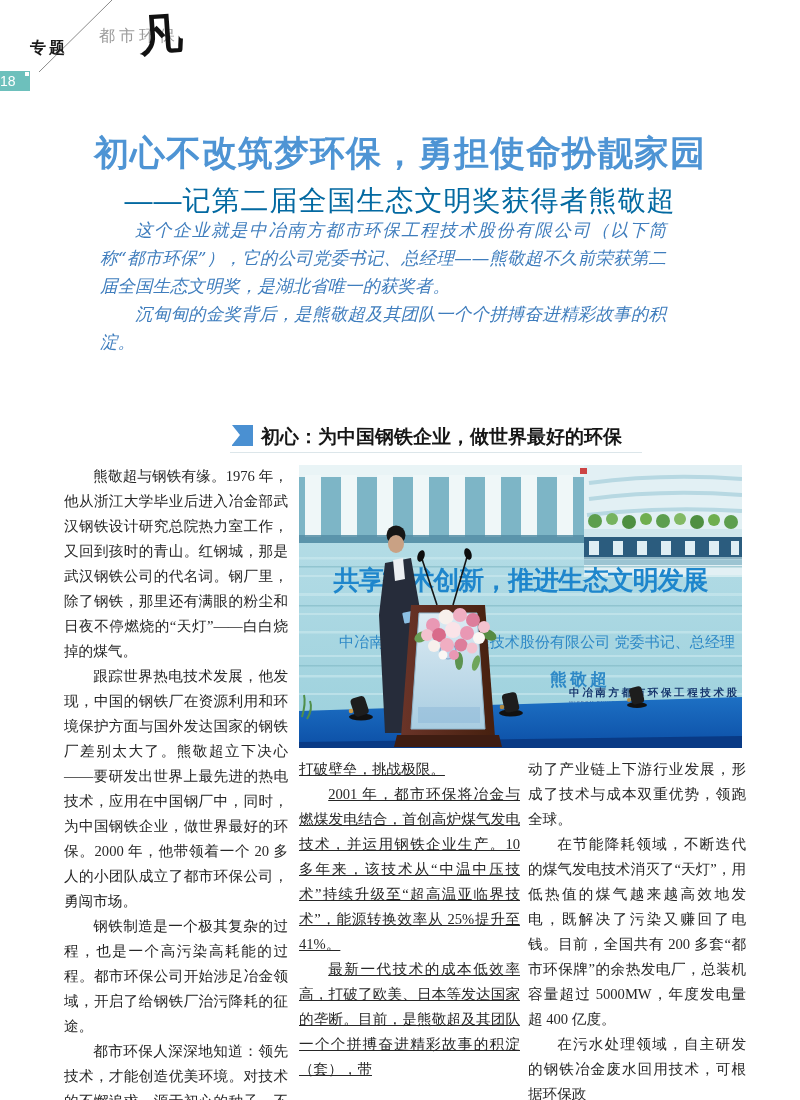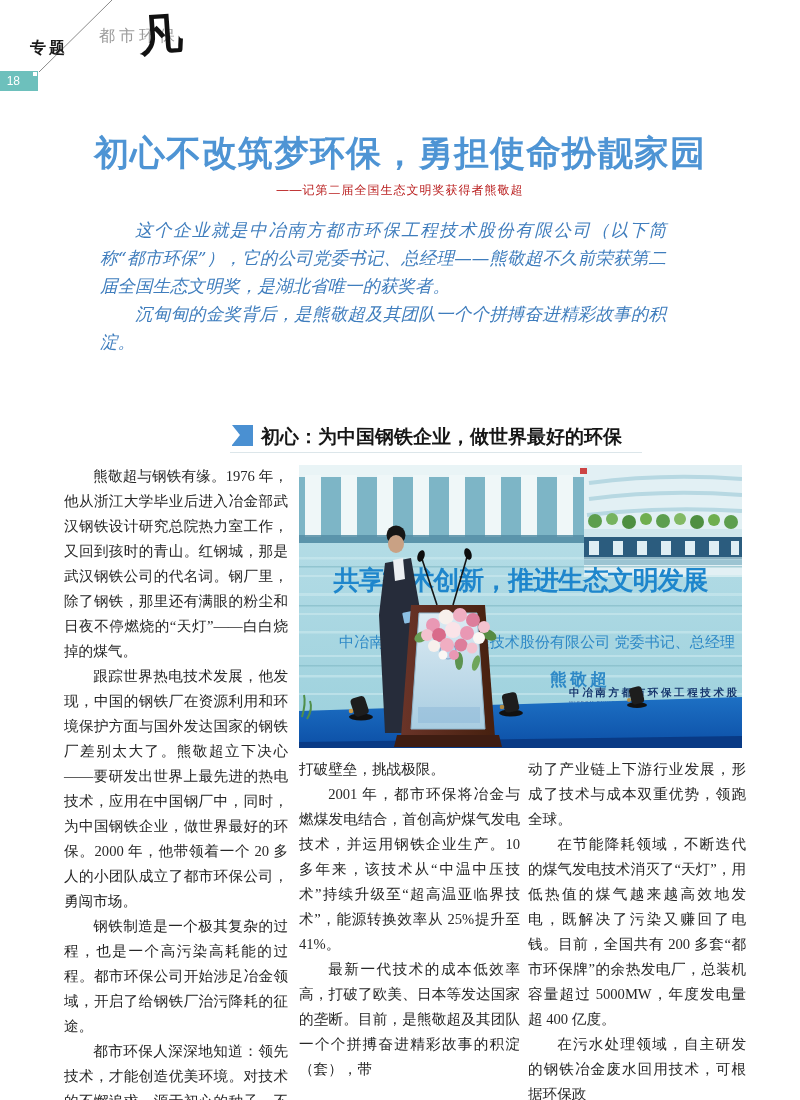--- a/index.html
+++ b/index.html
@@ -5,47 +5,47 @@
   html,body{margin:0;padding:0;background:#ffffff;}
   .page{position:relative;width:800px;height:1100px;background:#fff;overflow:hidden;
         font-family:"Liberation Sans",sans-serif;color:#222;}
   
   .hdr-topic{position:absolute;left:30px;top:22px;font-size:16px;font-weight:bold;
              letter-spacing:3px;color:#1a1a1a;margin-top:16px;}
   .hdr-mag{position:absolute;left:87px;top:26px;font-size:16px;color:#9b9b9b;letter-spacing:4px;margin-left:12px;}
   .hdr-logo{position:absolute;left:139px;top:6px;font-size:44px;color:#111;
             font-family:"DejaVu Serif",serif;font-weight:bold;transform:rotate(-4deg);}
   .hdr-line{position:absolute;left:0;top:0;}
-  .page-badge{position:absolute;left:0;top:71px;width:38px;height:20px;background:#6dc0bc;
-              color:#fff;font-size:12px;line-height:20px;text-align:right;padding-right:18px;
+  .page-badge{position:absolute;left:0;top:71px;width:30px;height:20px;background:#6dc0bc;
+              color:#fff;font-size:14px;line-height:20px;text-align:right;padding-right:18px;
               box-sizing:border-box;}
   .page-badge::after{content:"";position:absolute;right:1px;top:1px;width:4px;height:4px;background:#fff;}
   
   .title{position:absolute;left:0;top:130px;width:800px;text-align:center;
          font-size:35px;font-weight:bold;color:#4e94d4;letter-spacing:1px;}
   .subtitle{position:absolute;left:0;top:182px;width:800px;text-align:center;
-            font-size:12px;color:#b91c1c;letter-spacing:1px;}
+            font-size:28px;color:#0369a1;letter-spacing:1px;}
   
   .lede{position:absolute;left:100px;top:216px;width:566px;
         font-family:"DejaVu Serif",serif;font-style:italic;color:#3f7dbd;
         font-size:17.5px;line-height:28px;text-align:justify;}
   .lede p{margin:0;text-indent:2em;}
   
   .sec-icon{position:absolute;left:232px;top:425px;width:21px;height:21px;background:#4a90d2;}
   .sec-icon::before{content:"";position:absolute;left:0;top:0;border-top:10.5px solid transparent;
                     border-bottom:10.5px solid transparent;border-left:8px solid #fff;}
   .sec-title{position:absolute;left:261px;top:424px;font-size:19px;font-weight:bold;color:#161616;}
   .sec-rule{position:absolute;left:230px;top:452px;width:412px;height:1px;background:#dce6ea;}
   
   .col{position:absolute;font-family:"Liberation Serif",serif;color:#262626;
        font-size:14.6px;line-height:25px;text-align:justify;}
   .col p{margin:0;text-indent:2em;}
   .col p.cont{text-indent:0;}
   .col-left{left:64px;top:464px;width:224px;}
-  .col-mid{left:299px;top:757px;width:221px;}
+  .col-mid{left:299px;top:757px;width:221px;text-decoration:underline;}
   .col-right{left:528px;top:757px;width:218px;}
   .photo{position:absolute;left:299px;top:465px;width:443px;height:283px;}
   svg text{font-family:"Liberation Sans",sans-serif;}
 </style>
 </head>
 <body>
 
 <div class="page">
 
   <svg class="hdr-line" width="170" height="95">

